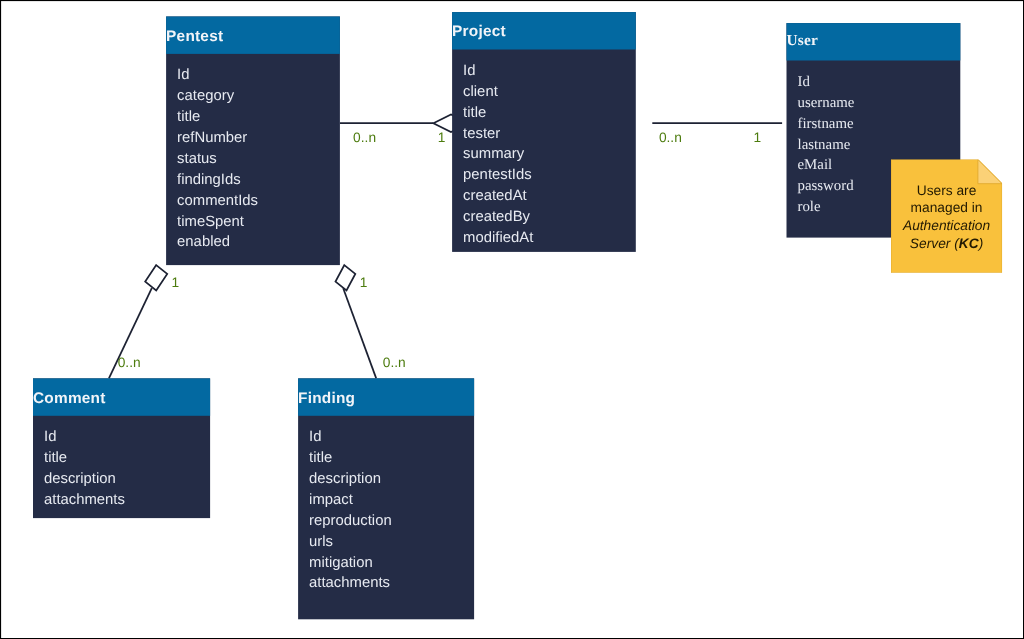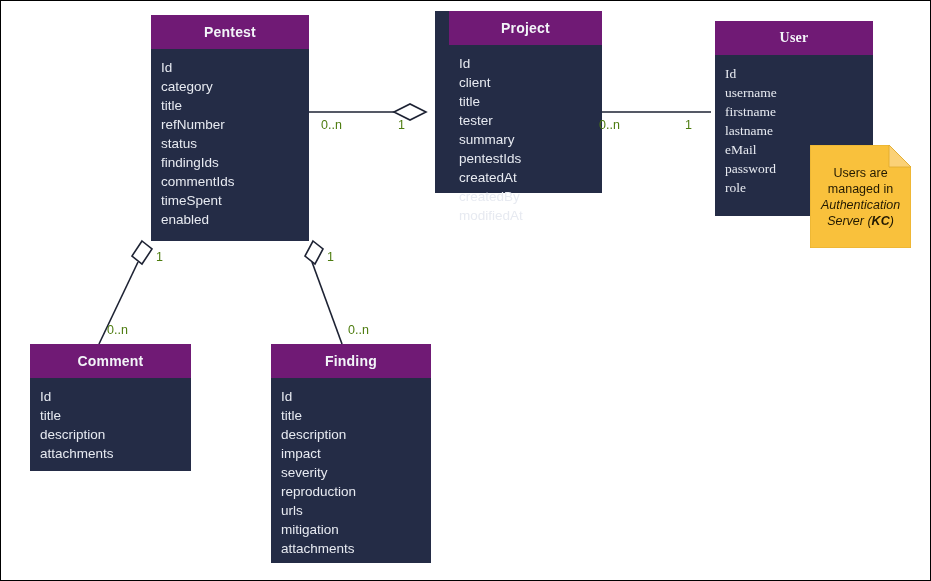--- a/index.html
+++ b/index.html
@@ -27,25 +27,24 @@
     height: 581px;
     pointer-events: none;
   }
   .uml-class {
     position: absolute;
     background: #242c46;
     box-sizing: border-box;
     z-index: 3;
   }
   .uml-header {
-    background: #701a75;
+    background: #0369a1;
     color: #f2f4f8;
     font-weight: bold;
     font-size: 14px;
-    text-align: center;
     line-height: 34px;
     height: 34px;
     letter-spacing: 0.2px;
   }
   .uml-attrs {
     padding: 9px 0 9px 10px;
   }
   .uml-attr {
     color: #e7eaf1;
     font-size: 13.5px;
@@ -120,21 +119,21 @@
       <div class="uml-attr">title</div>
       <div class="uml-attr">refNumber</div>
       <div class="uml-attr">status</div>
       <div class="uml-attr">findingIds</div>
       <div class="uml-attr">commentIds</div>
       <div class="uml-attr">timeSpent</div>
       <div class="uml-attr">enabled</div>
     </div>
   </div>
 
-  <div class="uml-class" style="left:434px; top:10px; width:167px; height:182px;padding-left:14px;">
+  <div class="uml-class" style="left:410px; top:10px; width:167px; height:218px;">
     <div class="uml-header">Project</div>
     <div class="uml-attrs">
       <div class="uml-attr">Id</div>
       <div class="uml-attr">client</div>
       <div class="uml-attr">title</div>
       <div class="uml-attr">tester</div>
       <div class="uml-attr">summary</div>
       <div class="uml-attr">pentestIds</div>
       <div class="uml-attr">createdAt</div>
       <div class="uml-attr">createdBy</div>
@@ -165,21 +164,20 @@
     </div>
   </div>
 
   <div class="uml-class" style="left:270px; top:343px; width:160px; height:219px;">
     <div class="uml-header">Finding</div>
     <div class="uml-attrs">
       <div class="uml-attr">Id</div>
       <div class="uml-attr">title</div>
       <div class="uml-attr">description</div>
       <div class="uml-attr">impact</div>
-      <div class="uml-attr">severity</div>
       <div class="uml-attr">reproduction</div>
       <div class="uml-attr">urls</div>
       <div class="uml-attr">mitigation</div>
       <div class="uml-attr">attachments</div>
     </div>
   </div>
 
   <div class="edge-label" style="left:320px; top:117px;">0..n</div>
   <div class="edge-label" style="left:397px; top:117px;">1</div>
 

